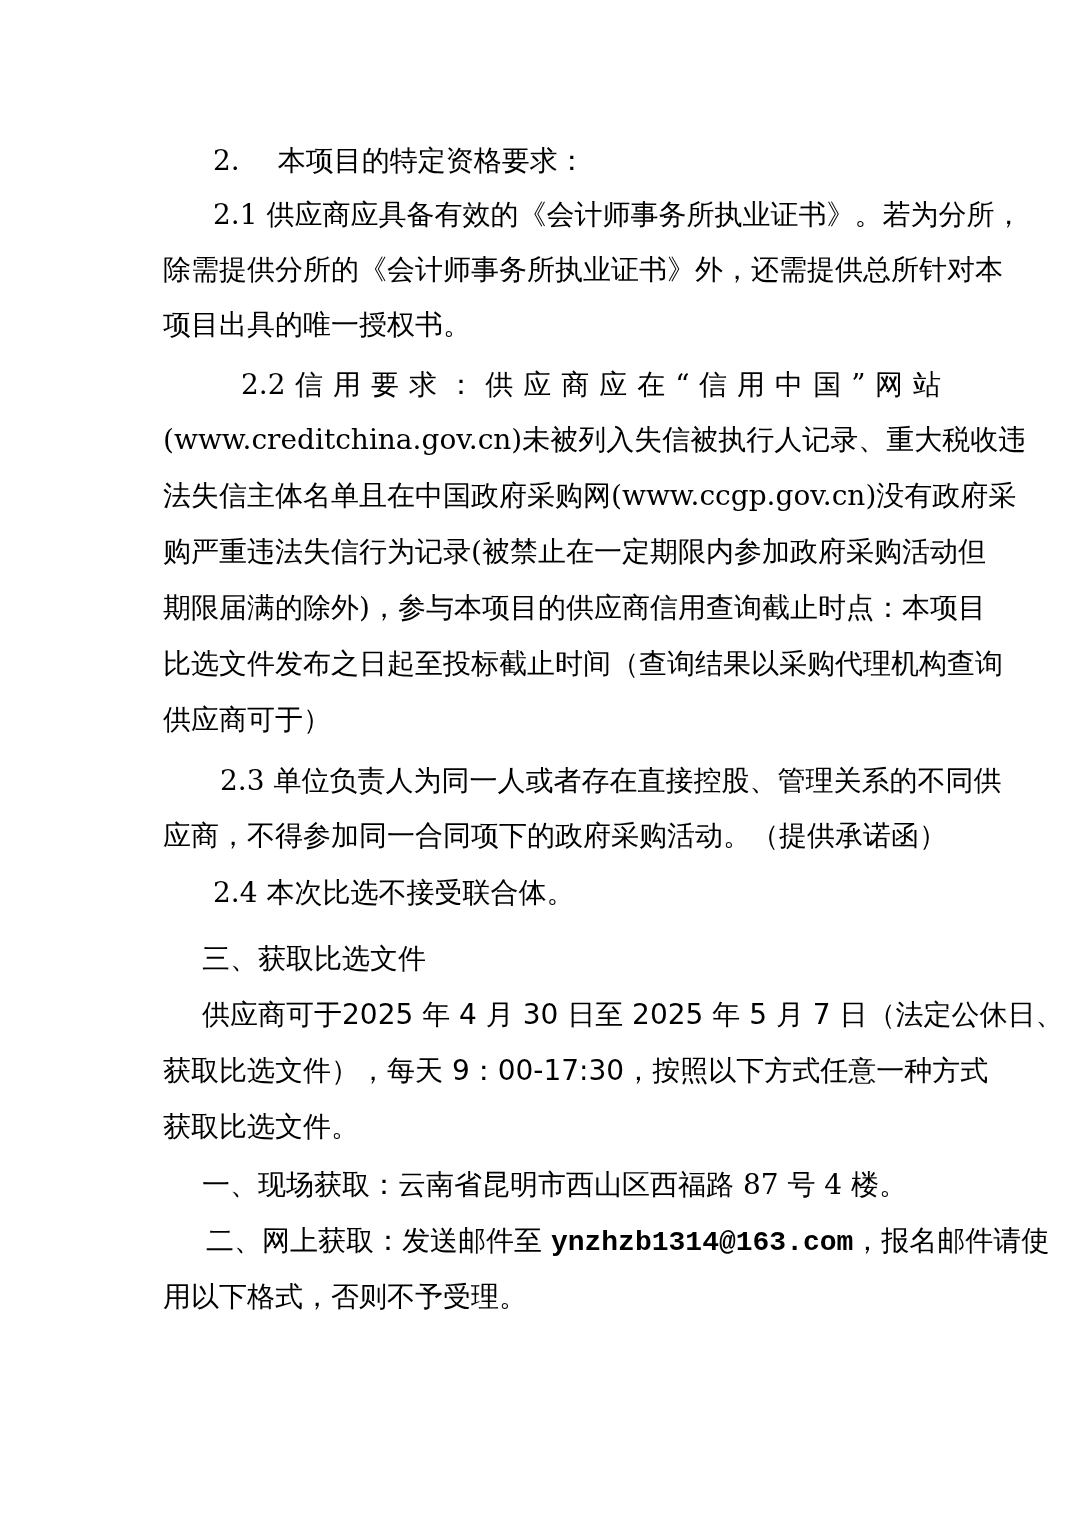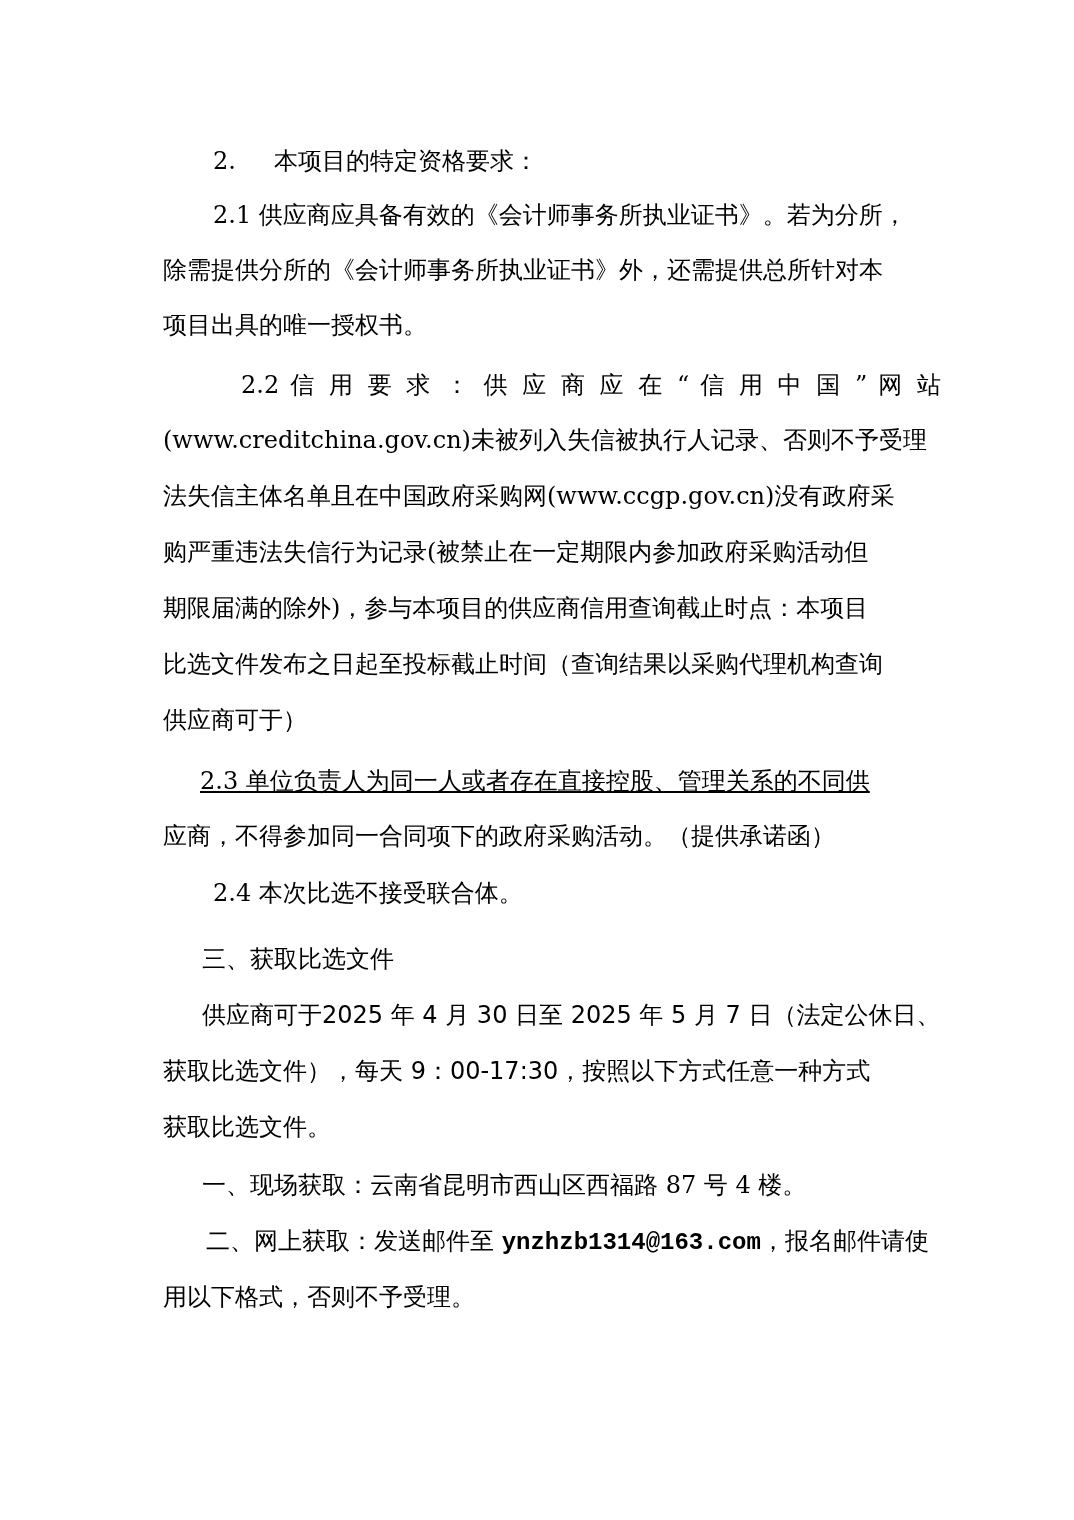--- a/index.html
+++ b/index.html
@@ -1,46 +1,46 @@
 <!DOCTYPE html>
 <html><head>
 <meta charset="utf-8">
 <style>
   html, body { margin:0; padding:0; background:#ffffff; }
   body { width:1074px; height:1520px; position:relative; overflow:hidden;
          font-family: "DejaVu Serif", "Liberation Serif", serif; color:#000; }
-  .line { position:absolute; left:163px; width:752px; font-size:24px; line-height:30px;
+  .line { position:absolute; left:163px; width:752px; font-size:28px; line-height:30px;
           white-space:nowrap; }
   .indent { left:213px; }
   .justify { text-align:justify; text-align-last:justify; }
   .b { font-weight:normal; font-family:"DejaVu Sans", "Liberation Sans", sans-serif; }
   .mono { font-family:"Liberation Mono", "DejaVu Sans Mono", monospace; }
 </style>
 </head>
 <body>
 
 <div>
 
   <div class="line indent" style="top:146px;">
     <span>2.</span><span style="display:inline-block;width:38px;"></span><span>本项目的特定资格要求：</span>
   </div>
 
   <div class="line indent" style="top:200px;width:702px;">2.1 供应商应具备有效的《会计师事务所执业证书》。若为分所，</div>
   <div class="line" style="top:255px;">除需提供分所的《会计师事务所执业证书》外，还需提供总所针对本</div>
   <div class="line" style="top:310px;">项目出具的唯一授权书。</div>
 
   <div class="line indent justify" style="top:370px;width:700px;margin-left:28px;">2.2 信 用 要 求 ： 供 应 商 应 在 “ 信 用 中 国 ” 网 站</div>
-  <div class="line" style="top:425px;">(www.creditchina.gov.cn)未被列入失信被执行人记录、否则不予受理</div>
+  <div class="line" style="top:425px;">(www.creditchina.gov.cn)未被列入失信被执行人记录、重大税收违</div>
   <div class="line" style="top:481px;">法失信主体名单且在中国政府采购网(www.ccgp.gov.cn)没有政府采</div>
   <div class="line" style="top:537px;">购严重违法失信行为记录(被禁止在一定期限内参加政府采购活动但</div>
   <div class="line" style="top:593px;">期限届满的除外)，参与本项目的供应商信用查询截止时点：本项目</div>
   <div class="line" style="top:649px;">比选文件发布之日起至投标截止时间（查询结果以采购代理机构查询</div>
   <div class="line" style="top:705px;">供应商可于）</div>
 
-  <div class="line" style="top:766px;left:200px;width:700px;text-decoration:underline;">2.3 单位负责人为同一人或者存在直接控股、管理关系的不同供</div>
+  <div class="line" style="top:766px;left:220px;width:700px;">2.3 单位负责人为同一人或者存在直接控股、管理关系的不同供</div>
   <div class="line" style="top:821px;">应商，不得参加同一合同项下的政府采购活动。（提供承诺函）</div>
 
   <div class="line" style="top:878px;left:213px;">2.4 本次比选不接受联合体。</div>
 
   <div class="line" style="top:944px;left:202px;">三、获取比选文件</div>
 
   <div class="line" style="top:1000px;left:202px;">
     <span>供应商可于</span><span class="b">2025 年 4 月 30  日至 2025 年 5 月 7  日</span><span>（法定公休日、</span>
   </div>
   <div class="line" style="top:1056px;">

